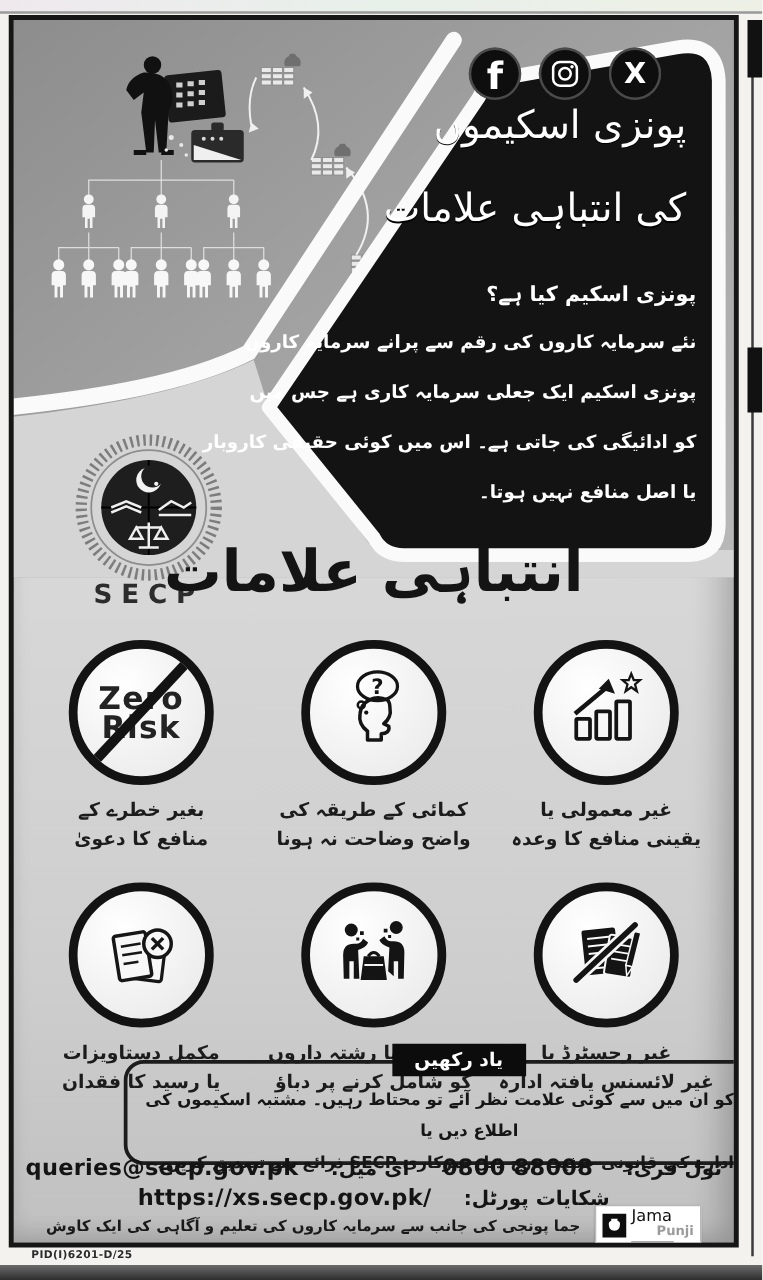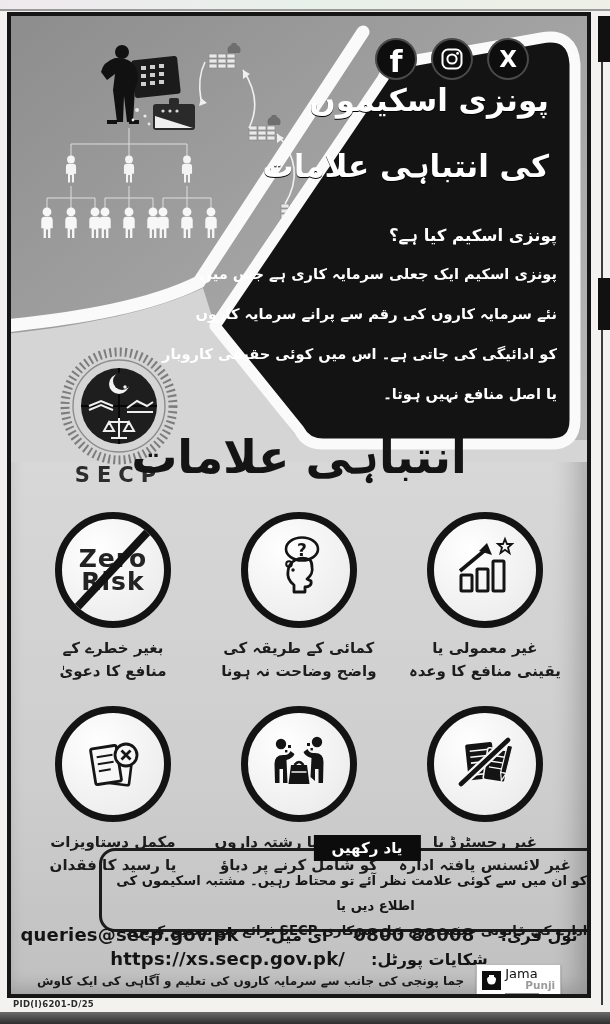--- a/index.html
+++ b/index.html
@@ -6,37 +6,37 @@
   .page{position:relative;width:610px;height:1024px;background:#f3f2ef;overflow:hidden;
         font-family:"DejaVu Sans","Liberation Sans",sans-serif;}
   .top-strip{position:absolute;left:0;top:0;width:610px;height:9px;
         background:linear-gradient(90deg,#efe9ee,#e8f0ea,#eef0e6);border-bottom:2px solid #9a9a9a;}
   .bottom-bar{position:absolute;left:0;top:1012px;width:610px;height:12px;
         background:linear-gradient(180deg,#6b6b6b,#2e2e2e);}
   .edge-line{position:absolute;left:601px;top:16px;width:2px;height:989px;background:#3c3c3c;}
   .edge-block{position:absolute;left:598px;width:12px;background:#111;}
   .edge-block.b1{top:16px;height:46px;}
   .edge-block.b2{top:278px;height:52px;}
-  .pid{position:absolute;left:13px;top:999px;font-size:8.5px;font-weight:bold;color:#2b2b2b;
+  .pid{position:absolute;left:25px;top:999px;font-size:8.5px;font-weight:bold;color:#2b2b2b;
         letter-spacing:.3px;text-shadow:0 0 2px #fff;}
 
   .ad-frame{position:absolute;left:7px;top:12px;width:584px;height:986px;box-sizing:border-box;
         border:4px solid #161616;background:linear-gradient(180deg,#d8d8d8 44%,#cecece 78%,#c0c0c0);
         box-shadow:inset -14px 0 22px rgba(0,0,0,.16), inset 0 -8px 16px rgba(0,0,0,.08);overflow:hidden;}
 
   .header-art{position:absolute;left:0;top:0;}
 
   .social{position:absolute;top:22px;right:58px;display:flex;gap:14px;}
   .sicon{width:42px;height:42px;border-radius:50%;background:#0e0e0e;color:#fff;display:flex;
         align-items:center;justify-content:center;box-shadow:0 0 0 2px rgba(255,255,255,.25) inset;}
   .sicon .fb{font-size:30px;font-weight:bold;transform:translateY(2px);}
   .sicon .xx{font-size:23px;font-weight:bold;}
 
   .panel-text{position:absolute;right:0;top:0;width:100%;color:#fff;direction:rtl;text-align:right;}
-  .pt-title{position:absolute;right:38px;font-weight:bold;font-size:31px;white-space:nowrap;
+  .pt-title{position:absolute;right:38px;font-weight:normal;font-size:31px;white-space:nowrap;
         text-shadow:0 1px 0 #000;}
   .pt-t1{top:66px;}
   .pt-t2{top:132px;}
   .pt-q{position:absolute;right:30px;top:210px;font-size:16.5px;font-weight:bold;white-space:nowrap;}
   .pt-para{position:absolute;right:30px;top:238px;font-size:14.6px;font-weight:bold;line-height:40px;
         white-space:nowrap;}
 
   .secp-logo{position:absolute;left:30px;top:330px;}
 
   .main-heading{position:absolute;left:0;top:414px;width:100%;text-align:center;direction:rtl;
@@ -213,22 +213,22 @@
       <div class="sicon">
         <span class="xx">X</span>
       </div>
     </div>
 
     <div class="panel-text">
       <div class="pt-title pt-t1">پونزی اسکیموں</div>
       <div class="pt-title pt-t2">کی انتباہی علامات</div>
       <div class="pt-q">پونزی اسکیم کیا ہے؟</div>
       <div class="pt-para">
+        <div>نئے سرمایہ کاروں کی رقم سے پرانے سرمایہ کاروں</div>
         <div>پونزی اسکیم ایک جعلی سرمایہ کاری ہے جس میں</div>
-        <div>نئے سرمایہ کاروں کی رقم سے پرانے سرمایہ کاروں</div>
         <div>کو ادائیگی کی جاتی ہے۔ اس میں کوئی حقیقی کاروبار</div>
         <div>یا اصل منافع نہیں ہوتا۔</div>
       </div>
     </div>
 
     <svg class="secp-logo" width="160" height="150" viewBox="0 0 160 150">
       <circle cx="78" cy="60" r="54" fill="none" stroke="#7d7d7d" stroke-width="9" stroke-dasharray="2 3.2"></circle>
       <circle cx="78" cy="60" r="46" fill="none" stroke="#8d8d8d" stroke-width="1.4"></circle>
       <circle cx="78" cy="60" r="38" fill="#1e1e1e"></circle>
       <path d="M40,60 L116,60 M78,22 L78,98" stroke="#000" stroke-width="1.5"></path>

